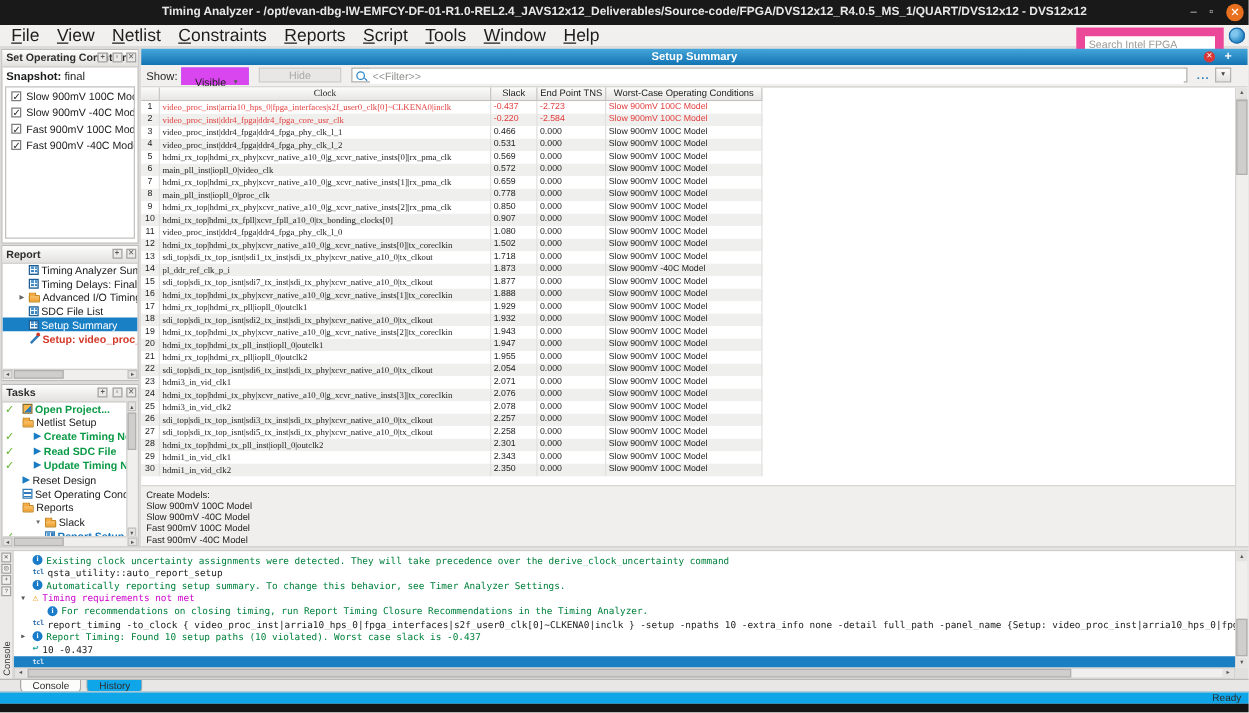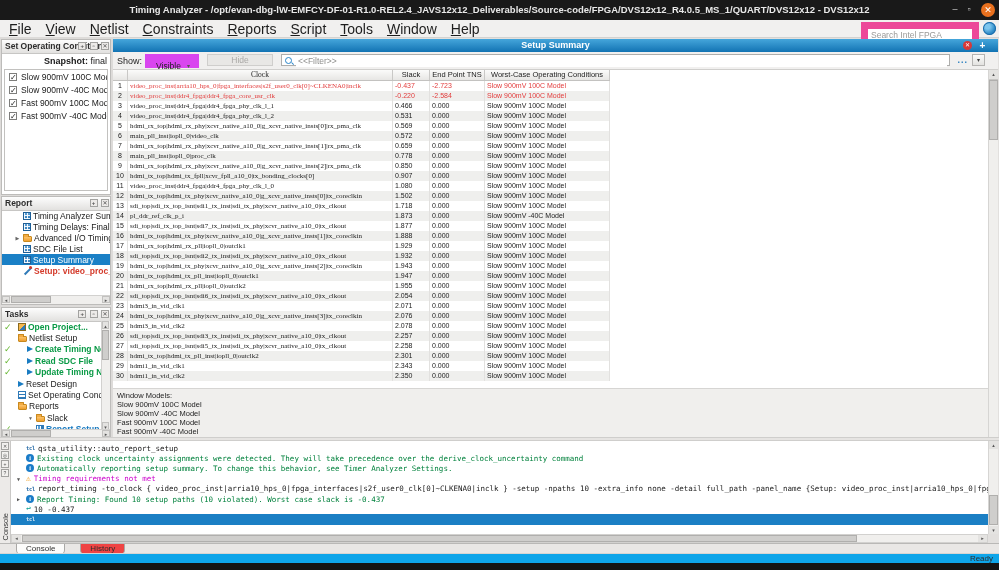--- a/index.html
+++ b/index.html
@@ -36,21 +36,21 @@
   #report-panel{top:196px;height:109px;}
   #tasks-panel{top:307px;height:132px;}
   .panel-header{position:relative;height:13px;background:linear-gradient(#fdfdfd,#e2e1df);
        border-bottom:1px solid #c7c6c4;font-size:8.5px;font-weight:bold;color:#2d2d2d;
        line-height:13px;padding-left:3px;white-space:nowrap;overflow:hidden;}
   .panel-btns{position:absolute;right:1px;top:2px;}
   .pbtn{display:inline-block;width:8px;height:8px;margin-left:1px;border:1px solid #a2a2a0;background:#eceae8;
        font-size:6px;line-height:7px;text-align:center;color:#555;box-sizing:border-box;vertical-align:top;}
   .pbtn-pin::before{content:'+';} .pbtn-float::before{content:'▫';} .pbtn-close::before{content:'✕';}
 
-  #snapshot-line{font-size:9px;padding:2px 3px;color:#1a1a1a;white-space:nowrap;text-align:right;}
+  #snapshot-line{font-size:9px;padding:2px 3px;color:#1a1a1a;white-space:nowrap;}
   #snapshot-line .lbl{font-weight:bold;}
   #oc-list{position:absolute;left:2px;right:2px;top:29px;bottom:3px;border:1px solid #c2c1bf;background:#fff;overflow:hidden;}
   .cb-row{display:flex;align-items:center;height:13px;padding-left:4px;gap:4px;}
   .cb{width:8px;height:8px;border:1px solid #7e7e7c;background:#fff;font-size:8px;line-height:7px;
       text-align:center;color:#222;flex:none;box-sizing:border-box;}
   .cb-label{font-size:8.5px;color:#1a1a1a;white-space:nowrap;}
 
   .tree{position:absolute;left:0;right:0;top:13px;bottom:0;overflow:hidden;}
   .tree-row{display:flex;align-items:center;height:11px;padding-left:12px;gap:2px;white-space:nowrap;}
   .tree-row.selected{background:#1a80c6;}
@@ -189,22 +189,22 @@
   #console-hscroll .thumb{position:absolute;left:10px;right:130px;top:0;height:7px;background:#cfcecc;border:1px solid #b0afad;box-sizing:border-box;}
   #console-vscroll{position:absolute;right:1px;top:441px;width:10px;height:93px;background:#f0efed;border-left:1px solid #d6d5d3;box-sizing:border-box;}
   #console-vscroll .arr-u{position:absolute;top:0;left:0;width:9px;height:8px;font-size:5px;text-align:center;line-height:8px;color:#555;background:#e4e3e1;}
   #console-vscroll .arr-u::before{content:'▴';}
   #console-vscroll .arr-d{position:absolute;bottom:0;left:0;width:9px;height:8px;font-size:5px;text-align:center;line-height:8px;color:#555;background:#e4e3e1;}
   #console-vscroll .arr-d::before{content:'▾';}
   #console-vscroll .thumb{position:absolute;bottom:9px;left:0;width:9px;height:30px;background:#cfcecc;border:1px solid #b0afad;box-sizing:border-box;}
 
   
   #tabs-row{position:absolute;left:0;top:543px;width:999px;height:10px;background:#e9e7e5;border-top:1px solid #b9b8b6;}
-  .tab{display:inline-block;height:10px;line-height:9px;padding:0 9px;margin-left:15px;font-size:8px;color:#2d2d2d;
-     background:#ef4444;border:1px solid #a9a8a6;border-top:none;border-radius:0 0 5px 5px;vertical-align:top;}
+  .tab{display:inline-block;height:10px;line-height:9px;padding:0 9px;margin-left:4px;font-size:8px;color:#2d2d2d;
+     background:#0ea5e9;border:1px solid #a9a8a6;border-top:none;border-radius:0 0 5px 5px;vertical-align:top;}
   .tab.active{background:#fcfcfb;}
   .tab:first-child{margin-left:16px;}
   #statusbar{position:absolute;left:0;top:553px;width:999px;height:10px;background:#0ea5e9;border-top:1px solid #d6d5d3;box-sizing:border-box;}
   #status-text{position:absolute;right:6px;top:0;font-size:8px;line-height:9px;color:#2d2d2d;}
   #bottom-edge{position:absolute;left:0;top:563px;width:999px;height:7px;background:#141414;}
 </style>
 </head>
 <body>
 
 <div id="titlebar">
@@ -625,21 +625,21 @@
         <div class="td c-num">30</div>
         <div class="td c-clock">hdmi1_in_vid_clk2</div>
         <div class="td c-slack">2.350</div>
         <div class="td c-tns">0.000</div>
         <div class="td c-cond">Slow 900mV 100C Model</div>
       </div>
     </div>
 </div>
 
 <div id="delay-models">
-  <div>Window Models:</div>
+  <div>Create Models:</div>
   <div>
       <div class="dm-line">Slow 900mV 100C Model</div>
       <div class="dm-line">Slow 900mV -40C Model</div>
       <div class="dm-line">Fast 900mV 100C Model</div>
       <div class="dm-line">Fast 900mV -40C Model</div>
     </div>
 </div>
 
 <div id="main-vscroll">
   <span class="arr-u"></span>
@@ -652,38 +652,43 @@
   <span class="sbtn s-close"></span>
   <span class="sbtn s-float"></span>
   <span class="sbtn s-pin"></span>
   <span class="sbtn s-help"></span>
   <span class="vlabel">Console</span>
 </div>
 
 <div id="console-body">
     <div class="cmsg">
       <span class="cexp"></span>
+      <span class="cico ci-info">i</span>
+      <span class="ctext green">Existing clock uncertainty assignments were detected. They will take precedence over the derive_clock_uncertainty command</span>
+    </div>
+    <div class="cmsg">
+      <span class="cexp"></span>
       <span class="cico ci-tcl">tcl</span>
       <span class="ctext plain">qsta_utility::auto_report_setup</span>
-    </div>
-    <div class="cmsg">
-      <span class="cexp"></span>
-      <span class="cico ci-info">i</span>
-      <span class="ctext green">Existing clock uncertainty assignments were detected. They will take precedence over the derive_clock_uncertainty command</span>
     </div>
     <div class="cmsg">
       <span class="cexp"></span>
       <span class="cico ci-info">i</span>
       <span class="ctext green">Automatically reporting setup summary. To change this behavior, see Timer Analyzer Settings.</span>
     </div>
     <div class="cmsg">
       <span class="cexp">▼</span>
       <span class="cico ci-warning">⚠</span>
       <span class="ctext magenta">Timing requirements not met</span>
     </div>
+    <div class="cmsg" style="padding-left: 18px;">
+      <span class="cexp"></span>
+      <span class="cico ci-info">i</span>
+      <span class="ctext green">For recommendations on closing timing, run Report Timing Closure Recommendations in the Timing Analyzer.</span>
+    </div>
     <div class="cmsg">
       <span class="cexp"></span>
       <span class="cico ci-tcl">tcl</span>
       <span class="ctext plain">report_timing -to_clock { video_proc_inst|arria10_hps_0|fpga_interfaces|s2f_user0_clk[0]~CLKENA0|inclk } -setup -npaths 10 -extra_info none -detail full_path -panel_name {Setup: video_proc_inst|arria10_hps_0|fpga_interfaces|s</span>
     </div>
     <div class="cmsg">
       <span class="cexp">▶</span>
       <span class="cico ci-info">i</span>
       <span class="ctext green">Report Timing: Found 10 setup paths (10 violated).  Worst case slack is -0.437</span>
     </div>

